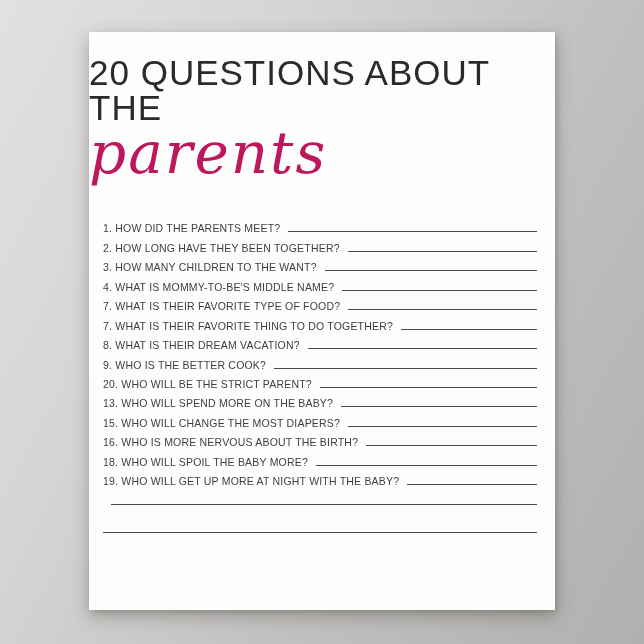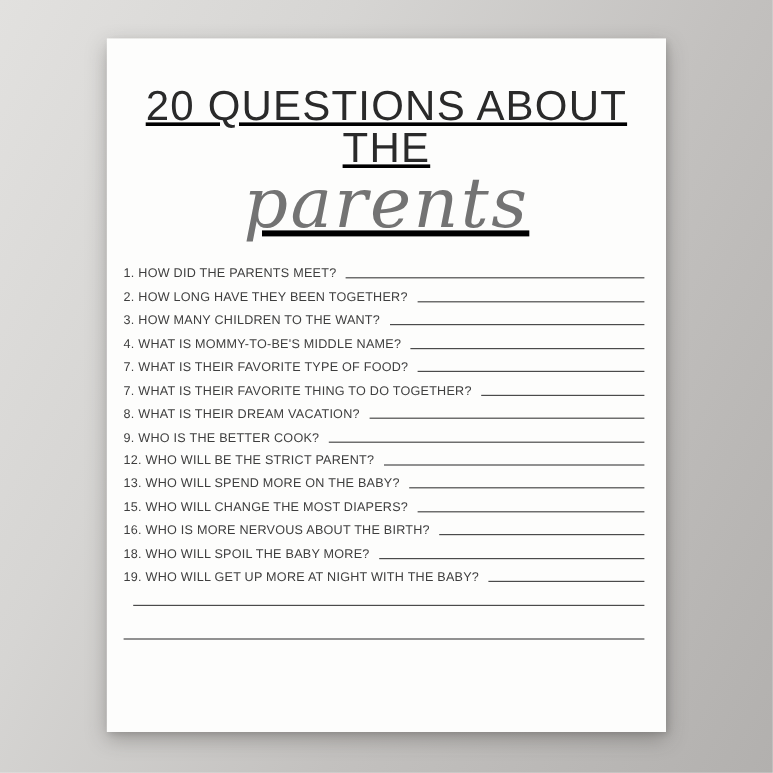--- a/index.html
+++ b/index.html
@@ -11,34 +11,34 @@
   }
   .poster {
     position: absolute;
     left: 89px;
     top: 32px;
     width: 466px;
     height: 578px;
     background: #fdfdfc;
     box-shadow: 0 6px 16px rgba(60, 58, 55, 0.35), 2px 2px 5px rgba(0,0,0,0.12);
   }
-  .title-block { text-align: center; padding-top: 39px; text-decoration: underline; }
+  .title-block { padding-top: 23px; }
   .title-line1 {
     font-size: 35px;
     font-weight: 400;
     color: #2a2a2a;
     letter-spacing: 1px;
     line-height: 1.0;
   }
   .title-script {
     font-family: "DejaVu Serif", serif;
     font-style: italic;
     font-size: 58px;
     font-weight: 500;
-    color: #737373;
+    color: #be185d;
     line-height: 1.05;
     margin-top: -2px;
     letter-spacing: 2px;
   }
   .questions {
     position: absolute;
     left: 14px;
     right: 18px;
     top: 186px;
   }
@@ -103,21 +103,21 @@
       </div>
     <div class="q-row">
         <span class="q-text">8. WHAT IS THEIR DREAM VACATION?</span>
         <span class="answer-line"></span>
       </div>
     <div class="q-row">
         <span class="q-text">9. WHO IS THE BETTER COOK?</span>
         <span class="answer-line"></span>
       </div>
     <div class="q-row">
-        <span class="q-text">12. WHO WILL BE THE STRICT PARENT?</span>
+        <span class="q-text">20. WHO WILL BE THE STRICT PARENT?</span>
         <span class="answer-line"></span>
       </div>
     <div class="q-row">
         <span class="q-text">13. WHO WILL SPEND MORE ON THE BABY?</span>
         <span class="answer-line"></span>
       </div>
     <div class="q-row">
         <span class="q-text">15. WHO WILL CHANGE THE MOST DIAPERS?</span>
         <span class="answer-line"></span>
       </div>

